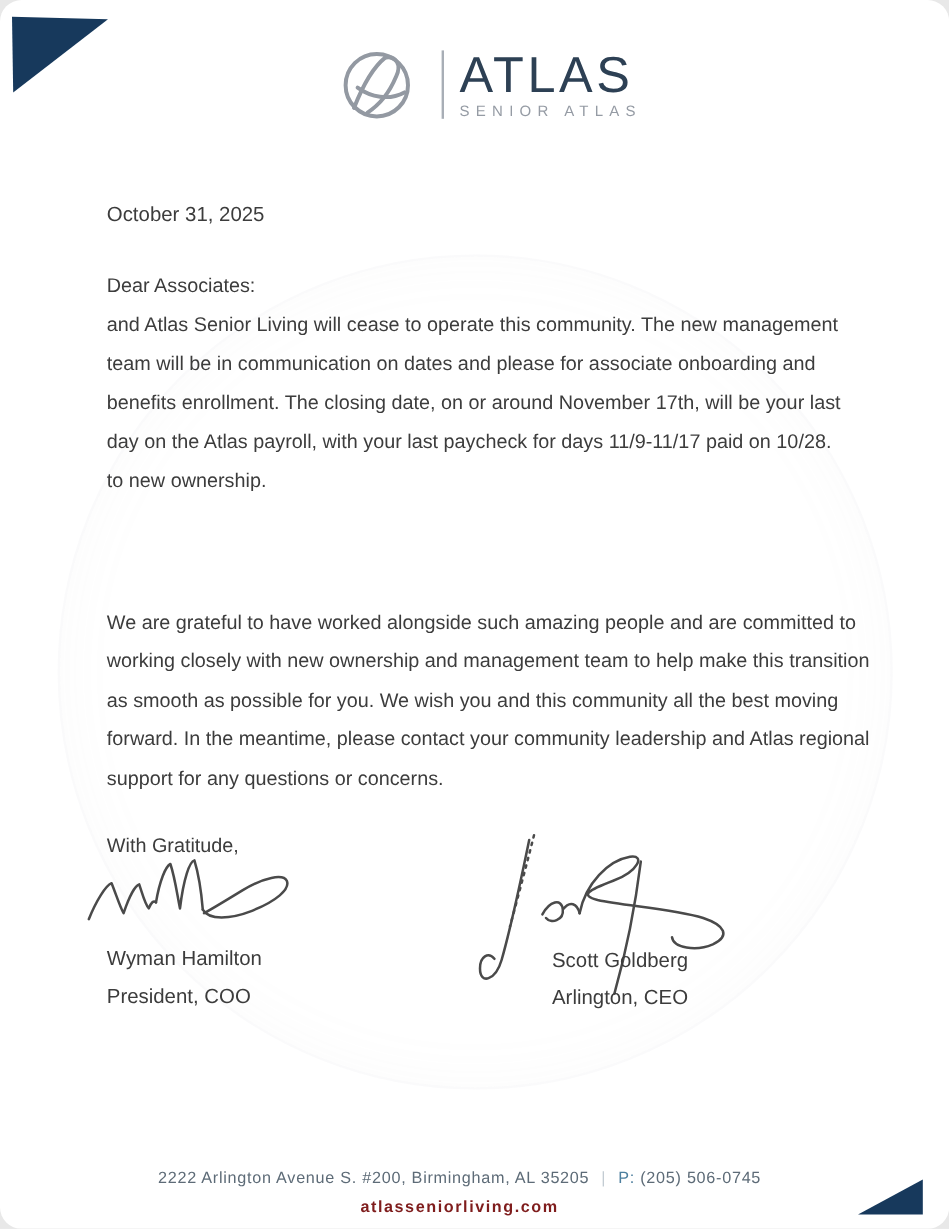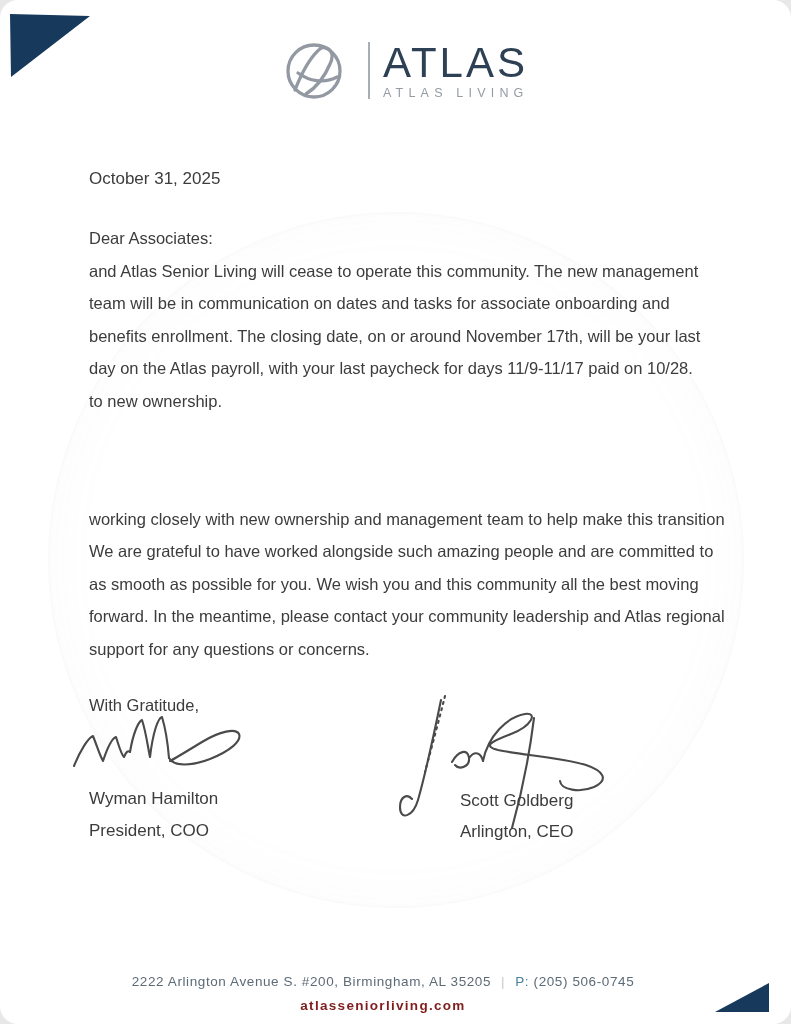--- a/index.html
+++ b/index.html
@@ -86,38 +86,38 @@
   <div class="logo">
     <svg class="logo-mark" viewBox="0 0 64 66">
       <circle cx="31" cy="34" r="26" class="mono-stroke"></circle>
       <path d="M12,53 C19,35 28,19 38,11" class="mono-stroke"></path>
       <path d="M38,11 C47,9 52,17 47,27 C42,39 34,50 23,57" class="mono-stroke"></path>
       <path d="M15,36 C26,44 41,47 54,40" class="mono-stroke"></path>
     </svg>
     <div class="logo-divider"></div>
     <div class="logo-text">
       <div class="logo-name">ATLAS</div>
-      <div class="logo-tagline">ATLAS LIVING</div>
+      <div class="logo-tagline">SENIOR ATLAS</div>
     </div>
   </div>
 
   <div class="txt date">October 31, 2025</div>
   <div class="txt salutation">Dear Associates:</div>
 
   <div class="para para1">
     <div class="line">and Atlas Senior Living will cease to operate this community. The new management</div>
-    <div class="line">team will be in communication on dates and tasks for associate onboarding and</div>
+    <div class="line">team will be in communication on dates and please for associate onboarding and</div>
     <div class="line">benefits enrollment. The closing date, on or around November 17th, will be your last</div>
     <div class="line">day on the Atlas payroll, with your last paycheck for days 11/9-11/17 paid on 10/28.</div>
     <div class="line">to new ownership.</div>
   </div>
 
   <div class="para para2">
+    <div class="line">We are grateful to have worked alongside such amazing people and are committed to</div>
     <div class="line">working closely with new ownership and management team to help make this transition</div>
-    <div class="line">We are grateful to have worked alongside such amazing people and are committed to</div>
     <div class="line">as smooth as possible for you. We wish you and this community all the best moving</div>
     <div class="line">forward. In the meantime, please contact your community leadership and Atlas regional</div>
     <div class="line">support for any questions or concerns.</div>
   </div>
 
   <div class="txt closing">With Gratitude,</div>
 
   <svg class="sig-svg sig-left" width="190" height="75" viewBox="0 0 190 75">
     <path class="sig-stroke" d="M4,56 C10,41 18,28 23,26 C27,36 30,46 33,51 C38,36 43,28 46,27 C49,36 51,44 54,47 C56,42 58,40 60,42"></path>
     <path class="sig-stroke" d="M60,42 C63,24 68,12 72,10 C76,22 78,38 80,47 C83,22 88,8 92,7 C96,20 98,36 99,48"></path>

